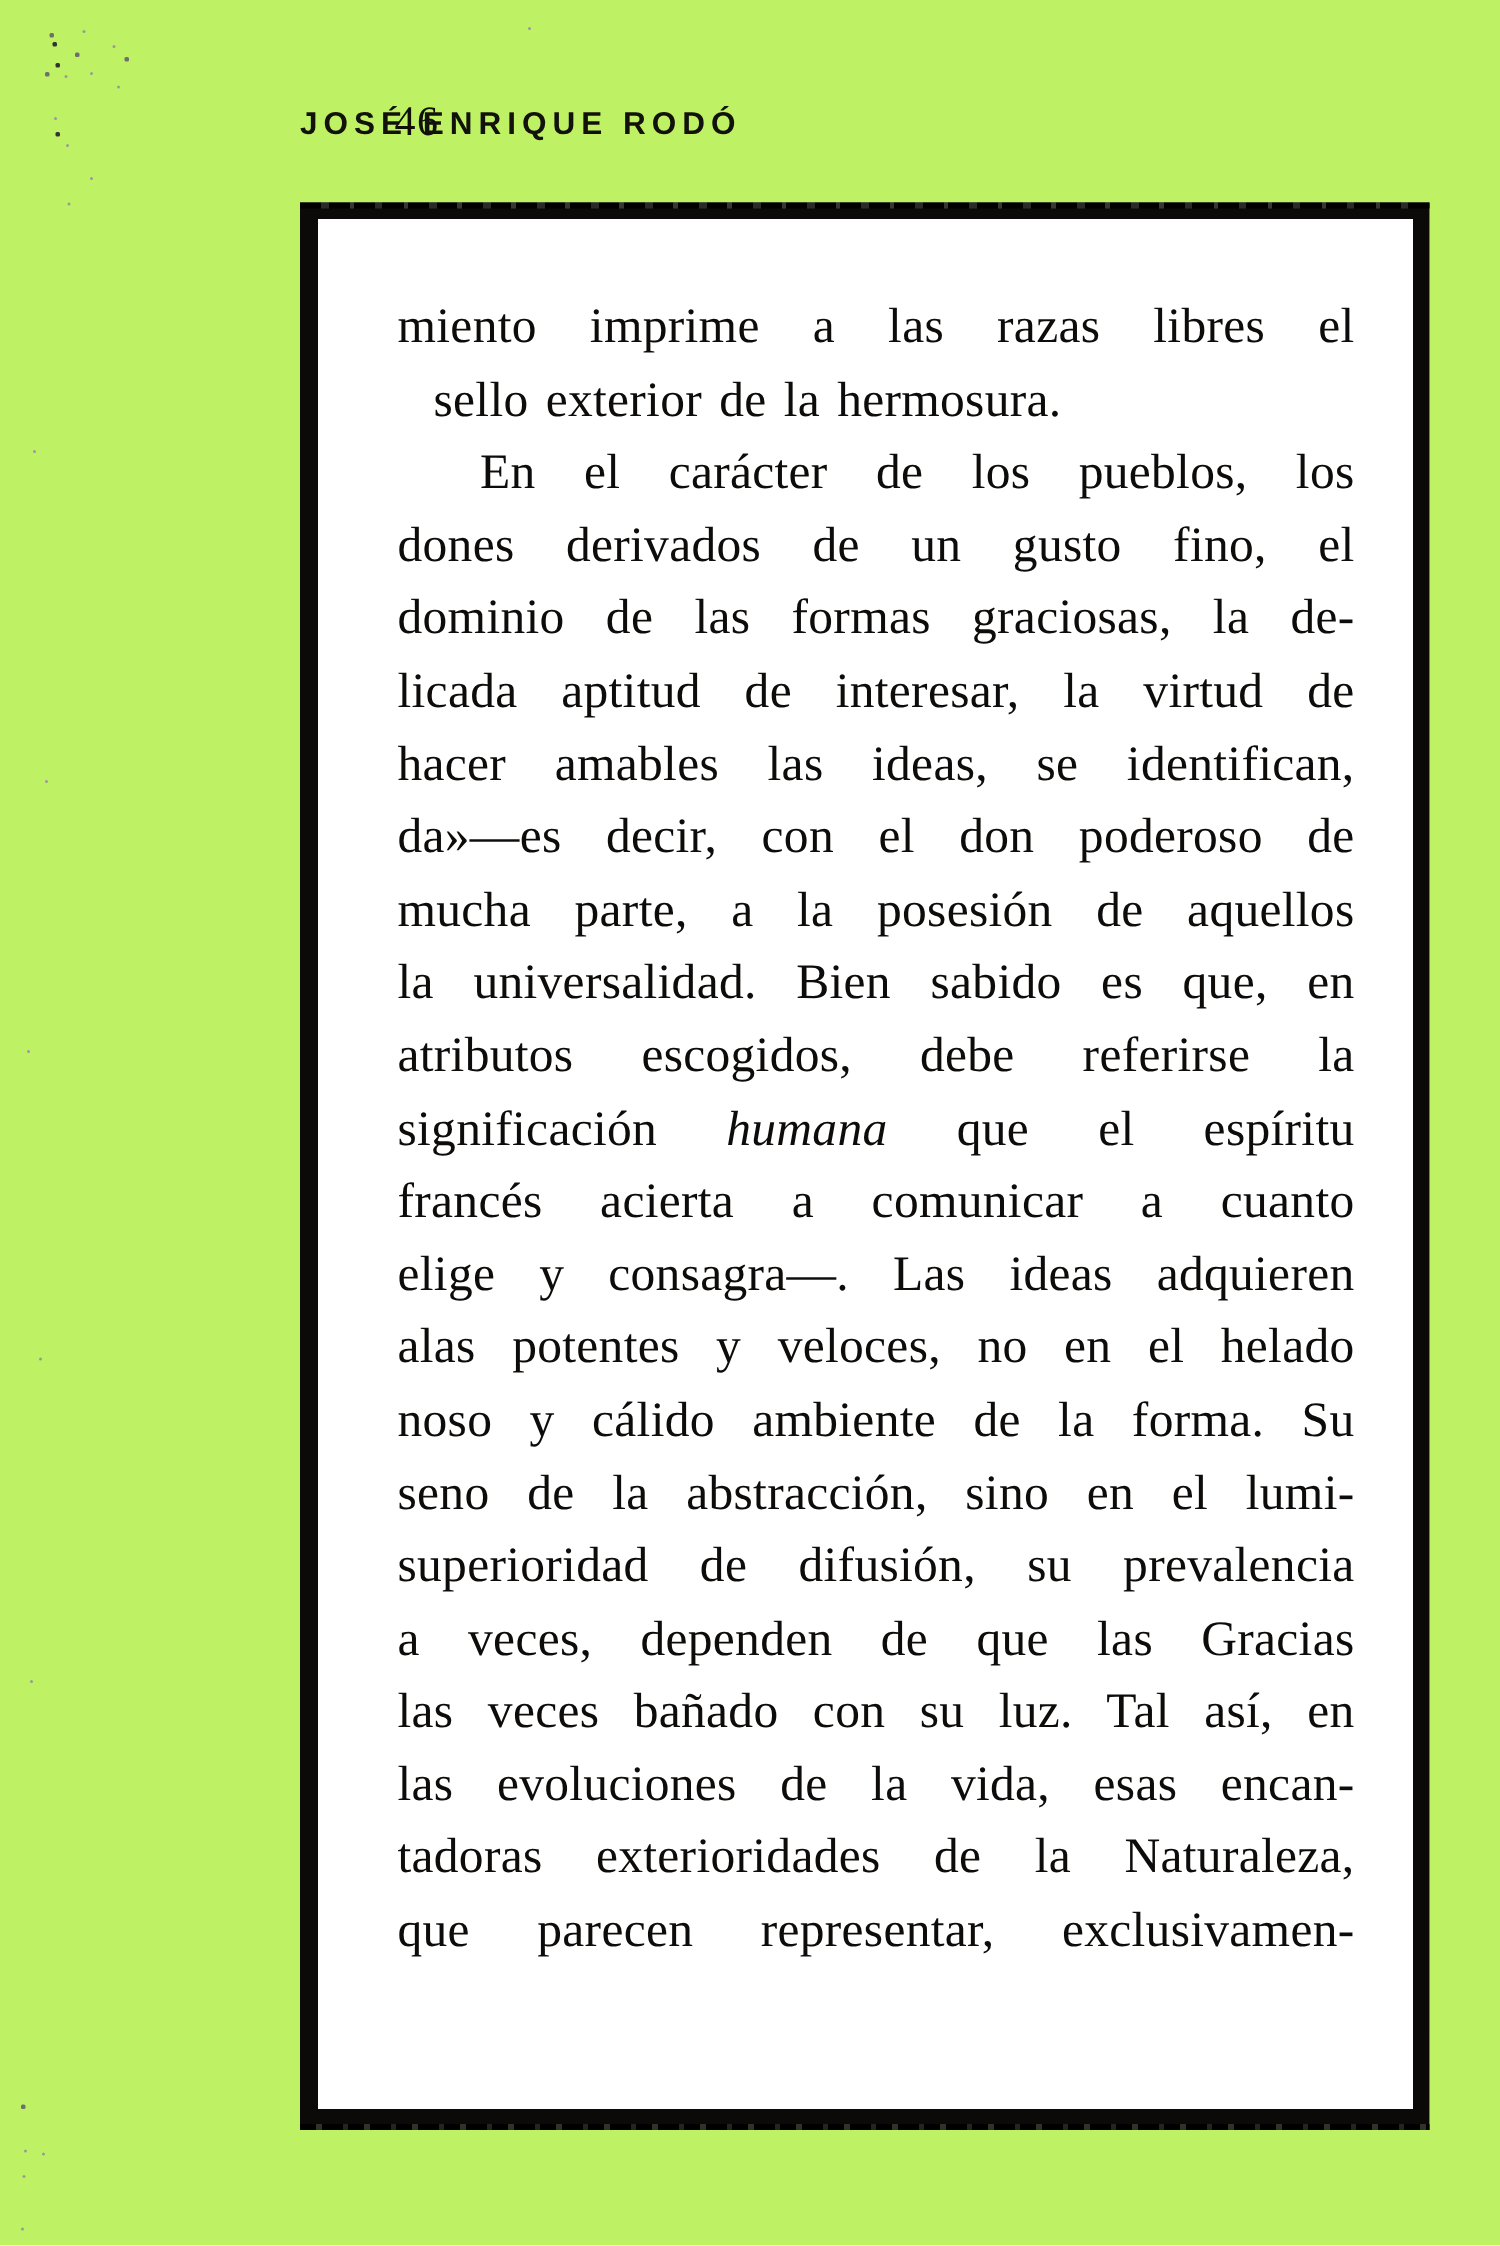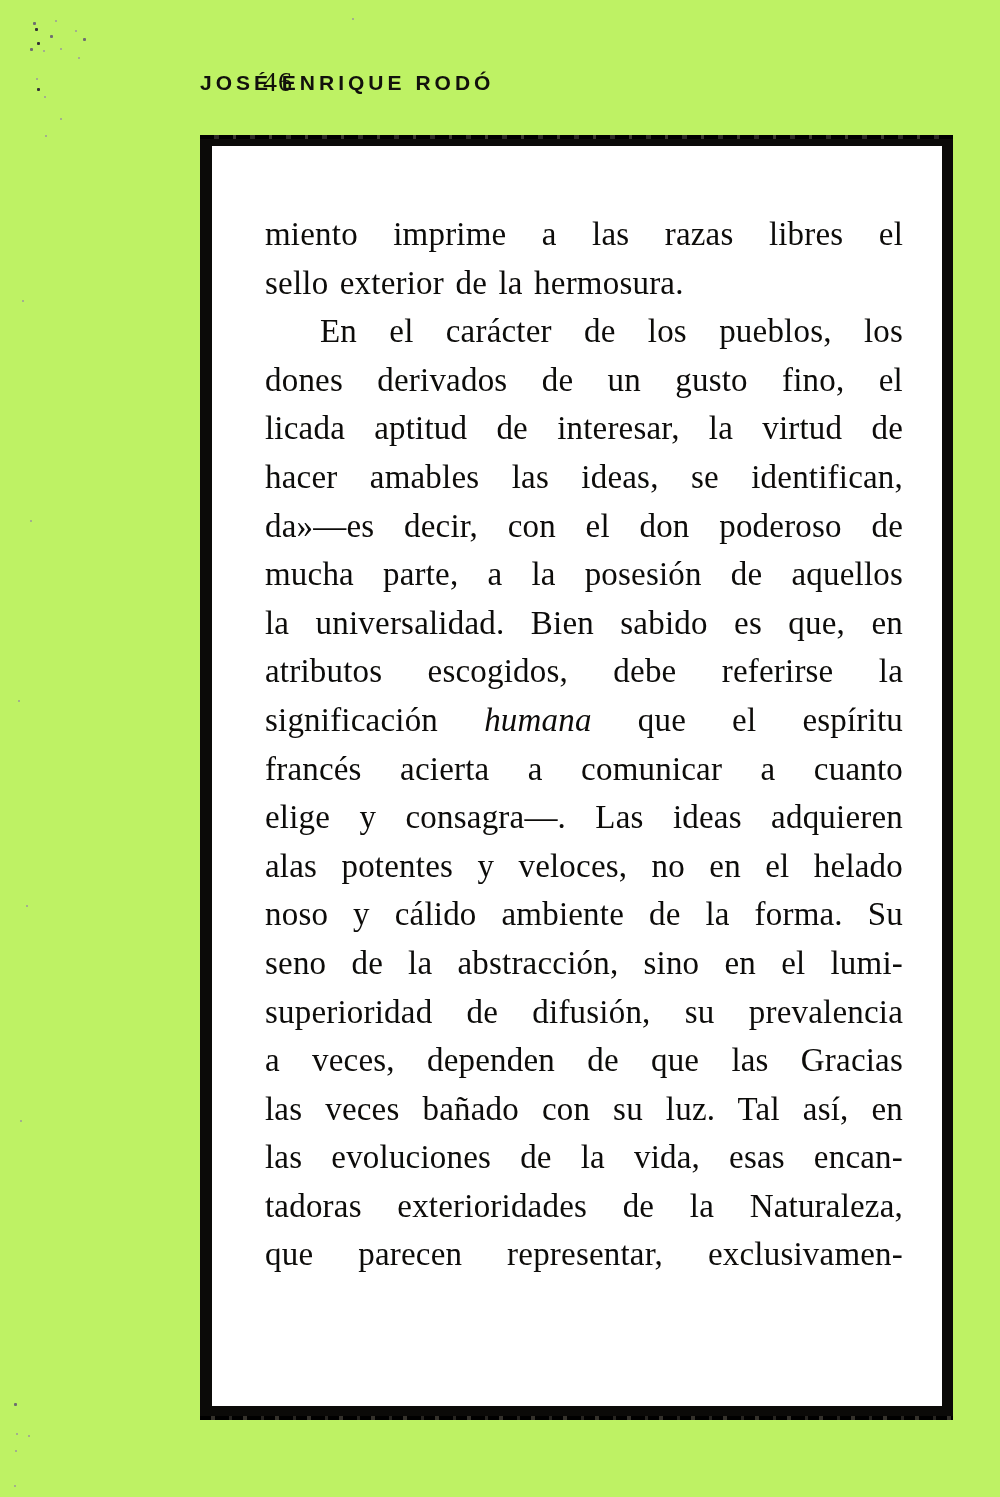--- a/index.html
+++ b/index.html
@@ -60,38 +60,39 @@
     content: "";
     position: absolute;
     left: -12px; right: -11px; bottom: -14px; height: 4px;
     background: repeating-linear-gradient(90deg, #000 0 11px, #34312b 11px 15px, #000 15px 29px, #262420 29px 32px);
   }
   .body-text {
     position: absolute;
     left: 212px;
     top: 146px;
     width: 741px;
-    padding: 64px 50px 0 53px;
+    padding: 48px 50px 0 53px;
     box-sizing: border-box;
   }
   .line {
     height: 48.6px;
     line-height: 48.6px;
     font-size: 33px;
     letter-spacing: 0.2px;
     white-space: nowrap;
     text-align: justify;
     text-align-last: justify;
     color: #0d0c0a;
   }
   .line.indent { padding-left: 55px; }
   .line.para-end {
     text-align: left;
     text-align-last: left;
     word-spacing: 3px;
+    margin-left: 24px;
   }
   .line i { font-style: italic; }
   .speck {
     position: absolute;
     background: #6f6f6f;
     width: 3px;
     height: 3px;
     border-radius: 1px;
   }
   .speck.dark { background: #333; }
@@ -106,20 +107,21 @@
 
   <div class="running-header">JOSÉ ENRIQUE RODÓ</div>
 
   <div class="frame"></div>
 
   <div class="body-text">
       <div class="line">miento imprime a las razas libres el</div>
       <div class="line para-end">sello exterior de la hermosura.</div>
       <div class="line indent">En el carácter de los pueblos, los</div>
       <div class="line">dones derivados de un gusto fino, el</div>
+      <div class="line">dominio de las formas graciosas, la de-</div>
       <div class="line">licada aptitud de interesar, la virtud de</div>
       <div class="line">hacer amables las ideas, se identifican,</div>
       <div class="line">da»—es decir, con el don poderoso de</div>
       <div class="line">mucha parte, a la posesión de aquellos</div>
       <div class="line">la universalidad. Bien sabido es que, en</div>
       <div class="line">atributos escogidos, debe referirse la</div>
       <div class="line">significación <i>humana</i> que el espíritu</div>
       <div class="line">francés acierta a comunicar a cuanto</div>
       <div class="line">elige y consagra—. Las ideas adquieren</div>
       <div class="line">alas potentes y veloces, no en el helado</div>

